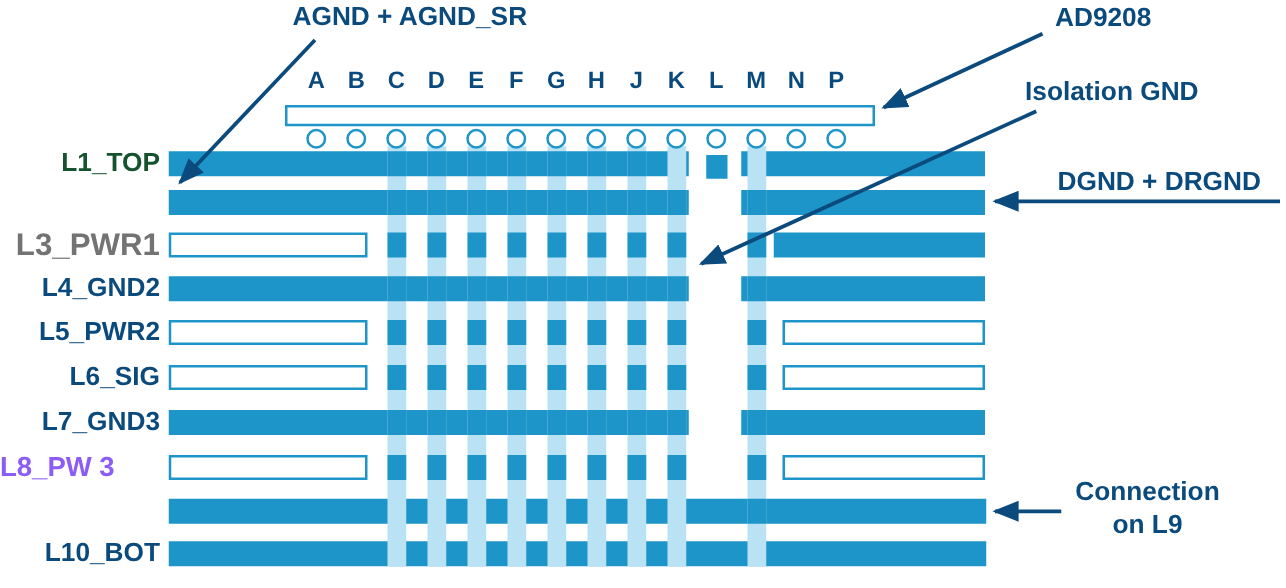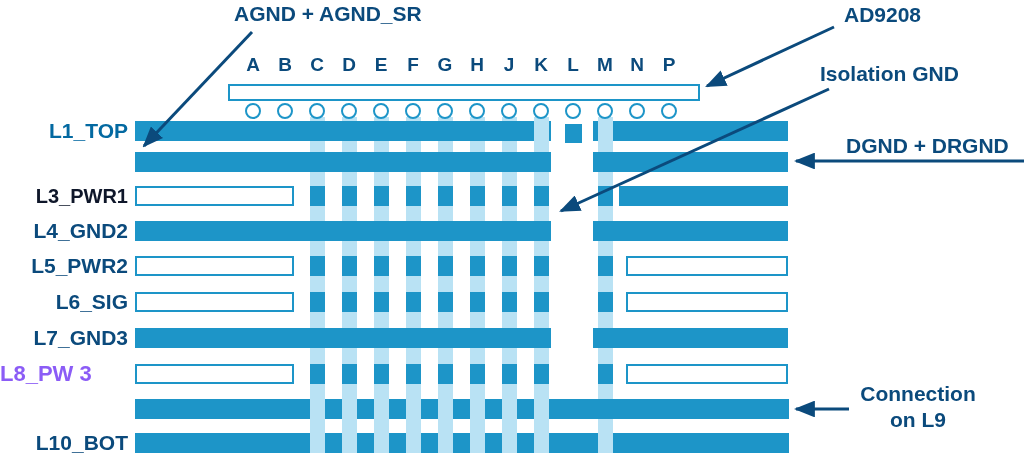--- a/index.html
+++ b/index.html
@@ -42,27 +42,27 @@
 
   <div class="ann" id="ann-agnd">AGND + AGND_SR</div>
   <div class="ann" id="ann-chip">AD9208</div>
   <div class="ann" id="ann-isolation">Isolation GND</div>
   <div class="ann" id="ann-dgnd">DGND + DRGND</div>
   <div class="ann" id="ann-kelvin">
     <div>Connection</div>
     <div>on L9</div>
   </div>
 
-<div style="position: absolute; left: 0px; top: 118px; width: 128px; height: 26px; line-height: 26px; text-align: right; font-weight: bold; font-size: 21px; color: #0369a1;">L1_TOP</div>
+<div style="position: absolute; left: 0px; top: 118px; width: 128px; height: 26px; line-height: 26px; text-align: right; font-weight: bold; font-size: 21px; color: #14532d;">L1_TOP</div>
     <div style="position: absolute; left: 135px; top: 121px; width: 416px; height: 20px; background: rgb(29, 149, 200);"></div>
     <div style="position: absolute; left: 593px; top: 121px; width: 195px; height: 20px; background: rgb(29, 149, 200);"></div>
     <div style="position: absolute; left: 564.5px; top: 124px; width: 17px; height: 19px; background: rgb(29, 149, 200);"></div>
     <div style="position: absolute; left: 135px; top: 152px; width: 416px; height: 20px; background: rgb(29, 149, 200);"></div>
     <div style="position: absolute; left: 593px; top: 152px; width: 195px; height: 20px; background: rgb(29, 149, 200);"></div>
-    <div style="position: absolute; left: 0px; top: 183px; width: 128px; height: 26px; line-height: 26px; text-align: right; font-weight: bold; font-size: 20px; color: #0f172a;">L3_PWR1</div>
+    <div style="position: absolute; left: 0px; top: 183px; width: 128px; height: 26px; line-height: 26px; text-align: right; font-weight: bold; font-size: 25px; color: #737373;">L3_PWR1</div>
     <div style="position: absolute; left: 135px; top: 186px; width: 159px; height: 20px; background: rgb(255, 255, 255); border: 2.5px solid rgb(29, 149, 200); box-sizing: border-box;"></div>
     <div style="position: absolute; left: 619px; top: 186px; width: 169px; height: 20px; background: rgb(29, 149, 200);"></div>
     <div style="position: absolute; left: 0px; top: 218px; width: 128px; height: 26px; line-height: 26px; text-align: right; font-weight: bold; font-size: 21px; color: rgb(11, 74, 124);">L4_GND2</div>
     <div style="position: absolute; left: 135px; top: 221px; width: 416px; height: 20px; background: rgb(29, 149, 200);"></div>
     <div style="position: absolute; left: 593px; top: 221px; width: 195px; height: 20px; background: rgb(29, 149, 200);"></div>
     <div style="position: absolute; left: 0px; top: 253px; width: 128px; height: 26px; line-height: 26px; text-align: right; font-weight: bold; font-size: 21px; color: rgb(11, 74, 124);">L5_PWR2</div>
     <div style="position: absolute; left: 135px; top: 256px; width: 159px; height: 20px; background: rgb(255, 255, 255); border: 2.5px solid rgb(29, 149, 200); box-sizing: border-box;"></div>
     <div style="position: absolute; left: 626px; top: 256px; width: 162px; height: 20px; background: rgb(255, 255, 255); border: 2.5px solid rgb(29, 149, 200); box-sizing: border-box;"></div>
     <div style="position: absolute; left: 0px; top: 289px; width: 128px; height: 26px; line-height: 26px; text-align: right; font-weight: bold; font-size: 21px; color: rgb(11, 74, 124);">L6_SIG</div>
     <div style="position: absolute; left: 135px; top: 292px; width: 159px; height: 20px; background: rgb(255, 255, 255); border: 2.5px solid rgb(29, 149, 200); box-sizing: border-box;"></div>

